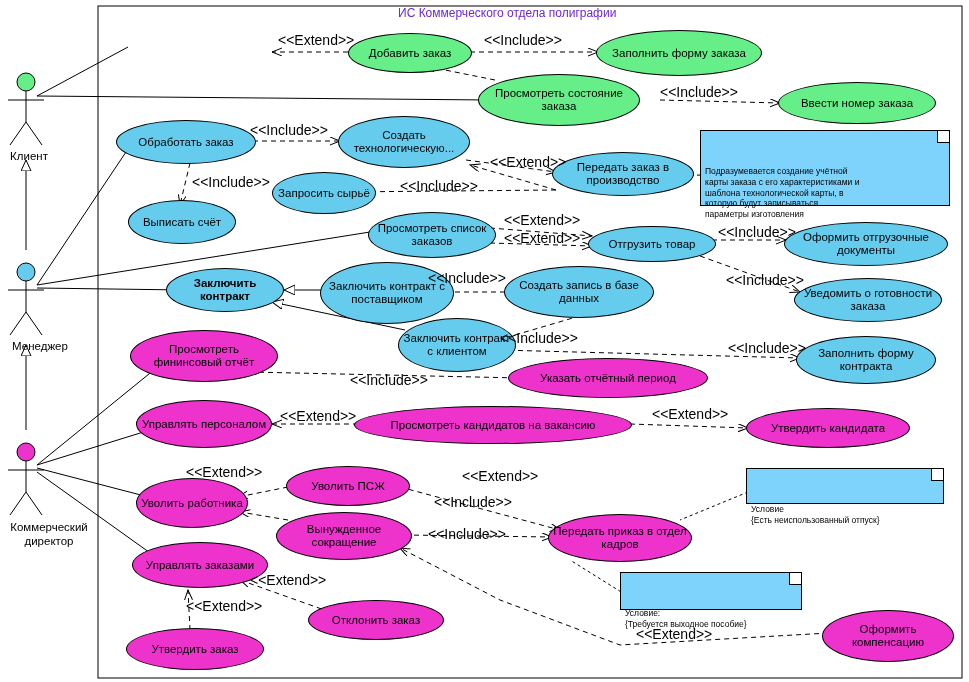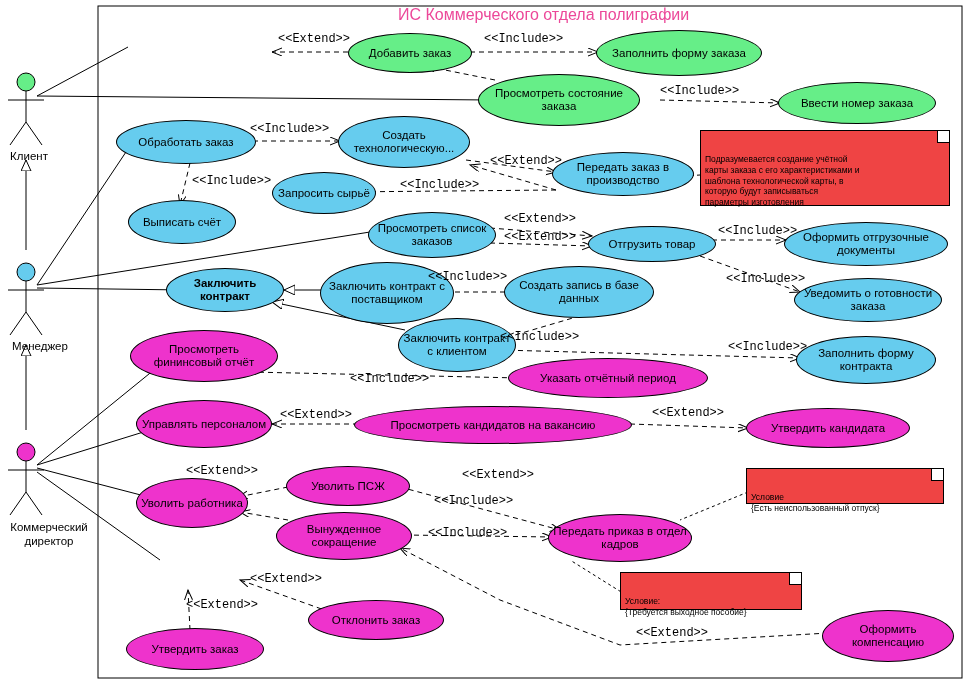--- a/index.html
+++ b/index.html
@@ -7,22 +7,22 @@
     width:969px; height:682px;
     background:#ffffff;
     font-family:"Liberation Sans", sans-serif;
     position:relative;
     overflow:hidden;
   }
   #stage { position:absolute; left:0; top:0; width:969px; height:682px; }
   svg.layer { position:absolute; left:0; top:0; width:969px; height:682px; }
   .diagram-title {
     position:absolute;
-    font-size:16px;
-    color:#ec4899;
+    font-size:12px;
+    color:#6d28d9;
     white-space:nowrap;
     text-align:right;
   }
   .uc {
     position:absolute;
     display:flex;
     align-items:center;
     justify-content:center;
     text-align:center;
     border:1px solid #000;
@@ -39,44 +39,43 @@
   .actor-label {
     position:absolute;
     font-size:11.5px;
     text-align:center;
     line-height:1.15;
     color:#000;
     white-space:nowrap;
   }
   .note {
     position:absolute;
-    background:#ef4444;
+    background:#7dd3fc;
     border:1px solid #000;
     font-size:8.5px;
     line-height:1.28;
     color:#000;
     box-sizing:border-box;
-    padding:1px 4px;
+    padding:13px 4px;
     white-space:pre-line;
   }
   .note .fold {
     position:absolute;
     right:0; top:0;
     width:11px; height:11px;
     background:#ffffff;
     border-left:1px solid #000;
     border-bottom:1px solid #000;
   }
   .edge-label {
     position:absolute;
-    font-size:12px;
+    font-size:14px;
     color:#000;
     background:transparent;
     white-space:nowrap;
-    font-family:Liberation Mono, monospace;
   }
 </style>
 </head>
 <body>
 
 <div id="stage">
 
   <svg class="layer" viewBox="0 0 969 682">
     <defs>
       <marker id="arrowOpen" markerWidth="12" markerHeight="12" refX="10" refY="4" orient="auto">
@@ -208,20 +207,21 @@
 
   <div class="uc pink" style="left:130px; top:330px; width:148px; height:52px;">Просмотреть фининсовый отчёт</div>
   <div class="uc pink" style="left:508px; top:358px; width:200px; height:40px;">Указать отчётный период</div>
   <div class="uc pink" style="left:136px; top:400px; width:136px; height:48px;">Управлять персоналом</div>
   <div class="uc pink" style="left:354px; top:406px; width:278px; height:38px;">Просмотреть кандидатов на вакансию</div>
   <div class="uc pink" style="left:746px; top:408px; width:164px; height:40px;">Утвердить кандидата</div>
   <div class="uc pink" style="left:286px; top:466px; width:124px; height:40px;">Уволить ПСЖ</div>
   <div class="uc pink" style="left:136px; top:478px; width:112px; height:50px;">Уволить работника</div>
   <div class="uc pink" style="left:276px; top:512px; width:136px; height:48px;">Вынужденное сокращение</div>
   <div class="uc pink" style="left:548px; top:514px; width:144px; height:48px;">Передать приказ в отдел кадров</div>
+  <div class="uc pink" style="left:132px; top:542px; width:136px; height:46px;">Управлять заказами</div>
   <div class="uc pink" style="left:308px; top:600px; width:136px; height:40px;">Отклонить заказ</div>
   <div class="uc pink" style="left:126px; top:628px; width:138px; height:42px;">Утвердить заказ</div>
   <div class="uc pink" style="left:822px; top:610px; width:132px; height:52px;">Оформить компенсацию</div>
 
   <div class="edge-label" style="left:278px; top:32px;">&lt;&lt;Extend&gt;&gt;</div>
   <div class="edge-label" style="left:484px; top:32px;">&lt;&lt;Include&gt;&gt;</div>
   <div class="edge-label" style="left:660px; top:84px;">&lt;&lt;Include&gt;&gt;</div>
   <div class="edge-label" style="left:250px; top:122px;">&lt;&lt;Include&gt;&gt;</div>
   <div class="edge-label" style="left:490px; top:154px;">&lt;&lt;Extend&gt;&gt;</div>
   <div class="edge-label" style="left:192px; top:174px;">&lt;&lt;Include&gt;&gt;</div>

